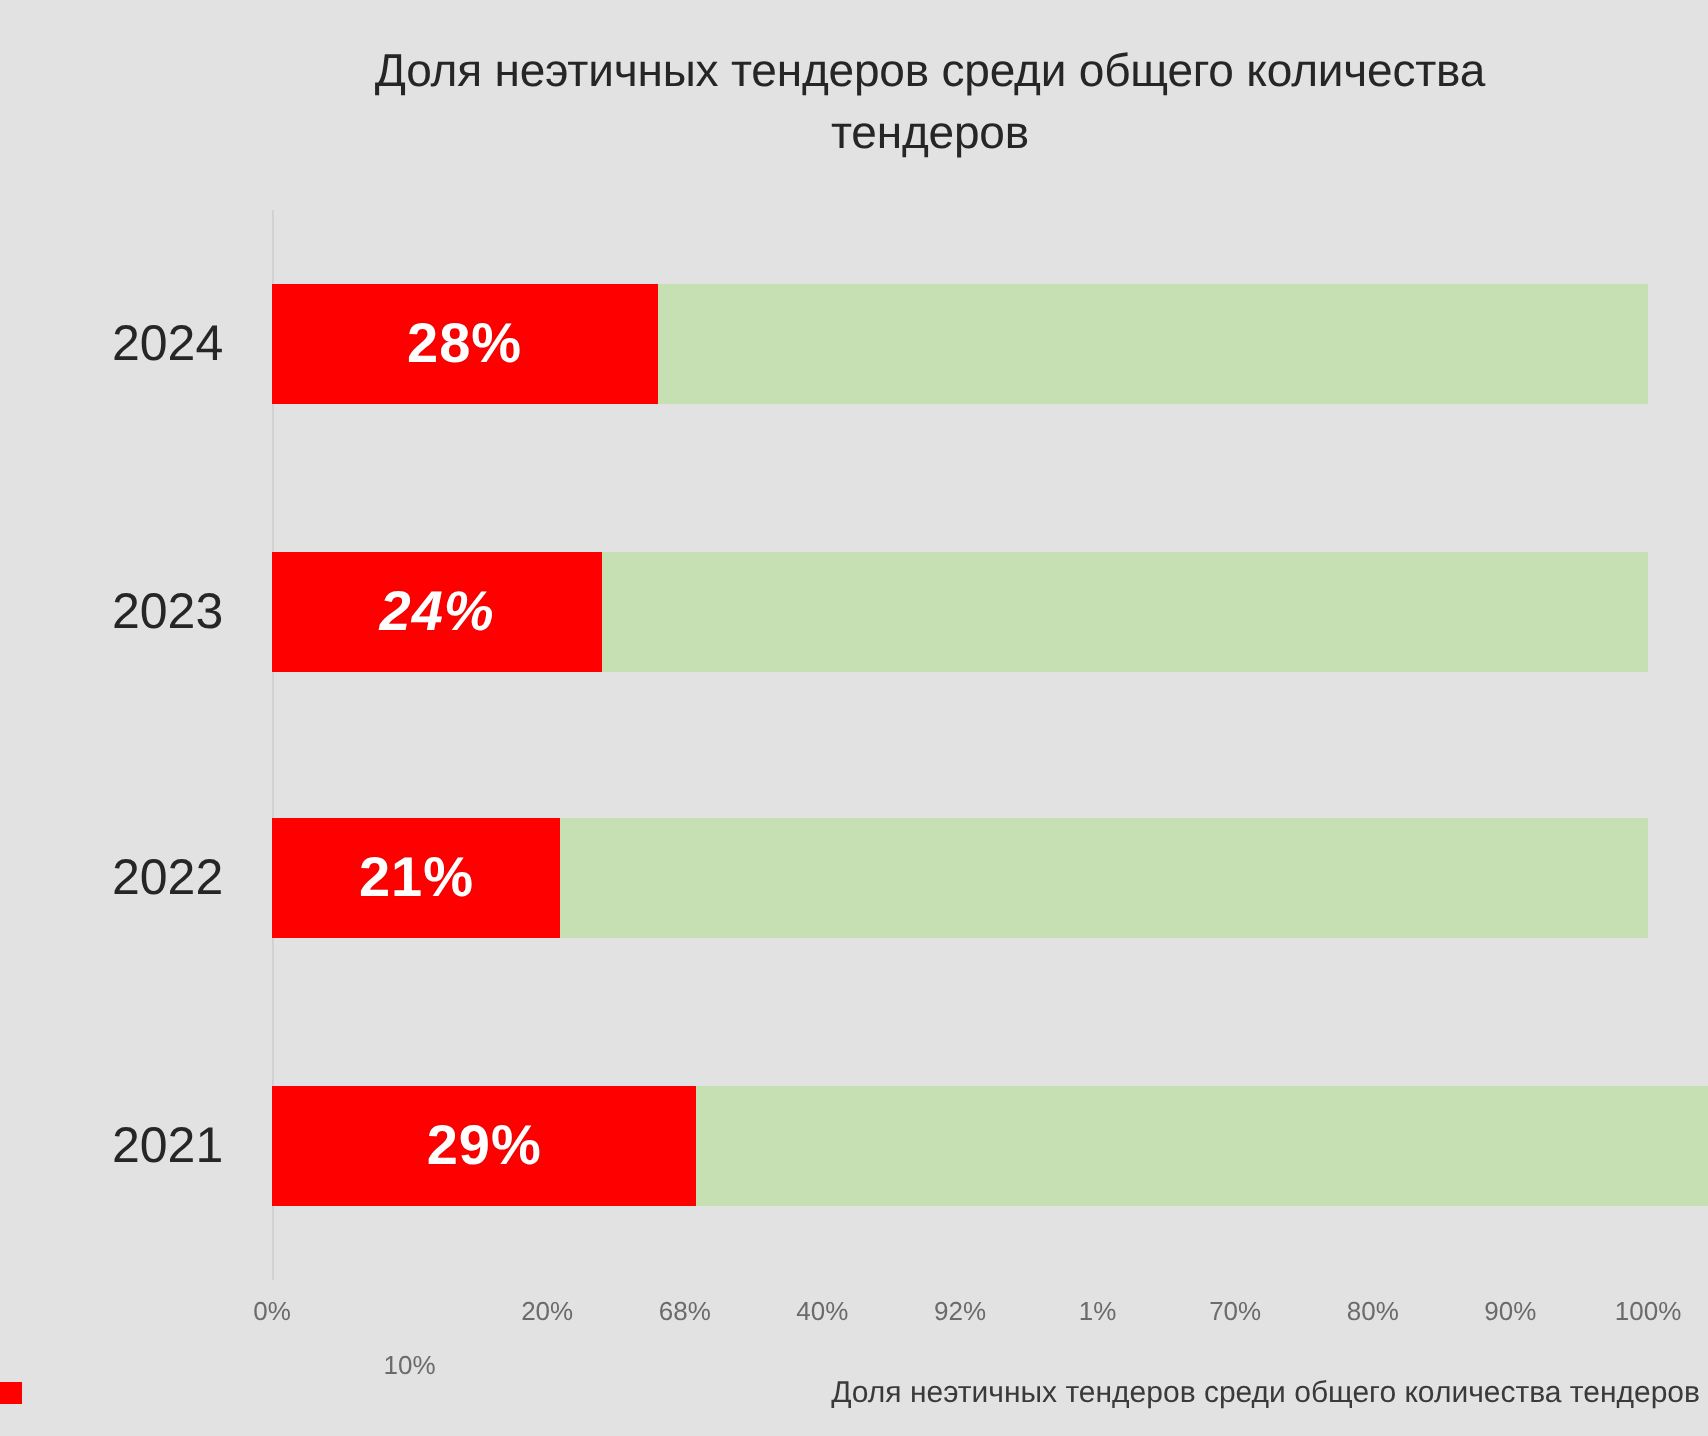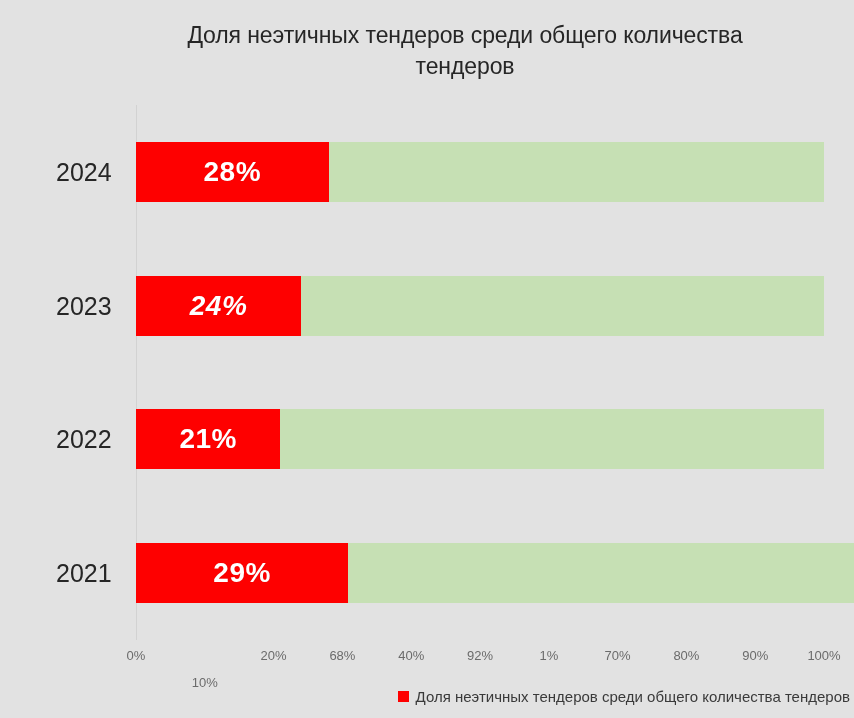--- a/index.html
+++ b/index.html
@@ -134,21 +134,21 @@
   }
 
   
   .legend {
     position: absolute;
     left: 0;
     top: 688px;
     width: 850px;
     display: flex;
     align-items: center;
-    justify-content: flex-end;
+    justify-content: space-between;
     gap: 7px;
   }
 
   .legend-swatch {
     width: 11px;
     height: 11px;
     background: #fe0000;
     display: inline-block;
   }
 

